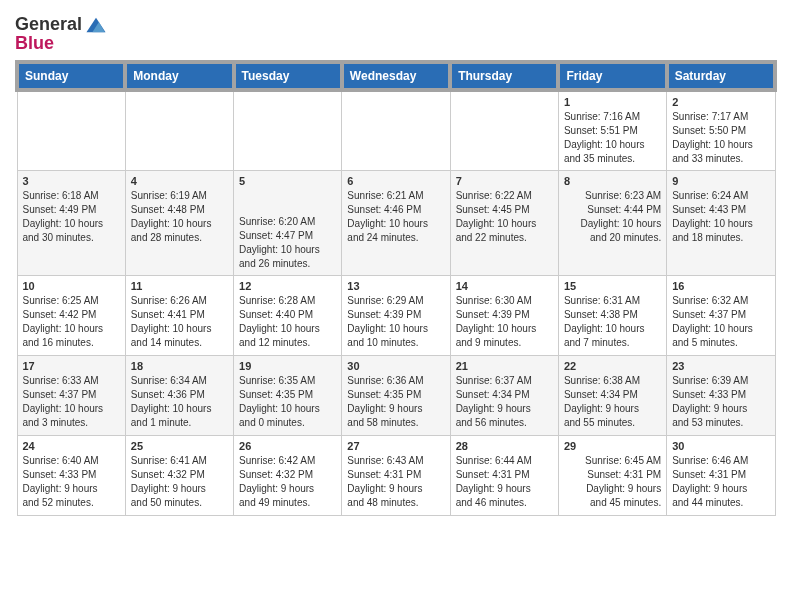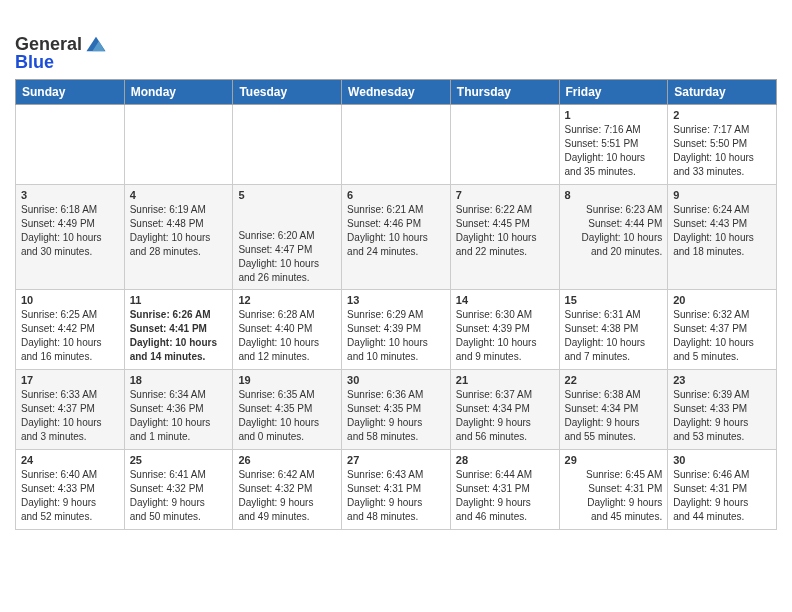--- a/index.html
+++ b/index.html
@@ -43,21 +43,21 @@
       border-collapse: collapse;
       table-layout: fixed;
     }
     .calendar th {
       background: #2a6db5;
       color: #fff;
       font-size: 12px;
       font-weight: bold;
       text-align: left;
       padding: 5px 6px;
-      border: 1px solid #a3a3a3;
+      border: 4px solid #a3a3a3;
     }
     .calendar td {
       border: 1px solid #ccc;
       vertical-align: top;
       padding: 4px 5px;
       font-size: 10px;
       color: #333;
       height: 80px;
       background: #fff;
     }
@@ -78,28 +78,28 @@
       background: #fff !important;
     }
   </style>
 </head>
 <body>
 
 <div class="page">
   <div class="header">
     <div class="logo">
     <div style="display:flex;flex-direction:column;align-items:flex-start;">
-      <div style="display:flex;align-items:center;margin-top:19px;">
+      <div style="display:flex;">
         <span style="font-size:18px;font-weight:bold;color:#333;">General</span>
         <svg width="22" height="22" viewBox="0 0 30 24" style="margin-left:3px;">
           <polygon points="2,22 15,2 28,22" fill="#2a6db5"></polygon>
           <polygon points="10,22 19,8 27,22" fill="#6aaed6" opacity="0.7"></polygon>
         </svg>
       </div>
-      <span style="font-size:18px;font-weight:bold;color:#1d4ed8;margin-top:-3px;">Blue</span>
+      <span style="font-size:18px;font-weight:bold;color:#be185d;margin-top:-3px;">Blue</span>
     </div>
   </div>
     <div class="title-block">
       <div class="main-title"></div>
       <div class="subtitle"></div>
     </div>
   </div>
 
   <table class="calendar">
     <thead>
@@ -189,21 +189,21 @@
         <tr>
           <td>
             <div class="day-number">10</div>
             <div class="day-info" style="white-space: pre-line;">Sunrise: 6:25 AM
 Sunset: 4:42 PM
 Daylight: 10 hours
 and 16 minutes.</div>
           </td>
           <td>
             <div class="day-number">11</div>
-            <div class="day-info" style="white-space: pre-line; font-weight: bold;">Sunrise: 6:26 AM
+            <div class="day-info" style="white-space: pre-line;">Sunrise: 6:26 AM
 Sunset: 4:41 PM
 Daylight: 10 hours
 and 14 minutes.</div>
           </td>
           <td>
             <div class="day-number">12</div>
             <div class="day-info" style="white-space: pre-line;">Sunrise: 6:28 AM
 Sunset: 4:40 PM
 Daylight: 10 hours
 and 12 minutes.</div>
@@ -223,21 +223,21 @@
 and 9 minutes.</div>
           </td>
           <td>
             <div class="day-number">15</div>
             <div class="day-info" style="white-space: pre-line;">Sunrise: 6:31 AM
 Sunset: 4:38 PM
 Daylight: 10 hours
 and 7 minutes.</div>
           </td>
           <td>
-            <div class="day-number">20</div>
+            <div class="day-number">16</div>
             <div class="day-info" style="white-space: pre-line;">Sunrise: 6:32 AM
 Sunset: 4:37 PM
 Daylight: 10 hours
 and 5 minutes.</div>
           </td>
         </tr>
         <tr>
           <td>
             <div class="day-number">17</div>
             <div class="day-info" style="white-space: pre-line;">Sunrise: 6:33 AM

